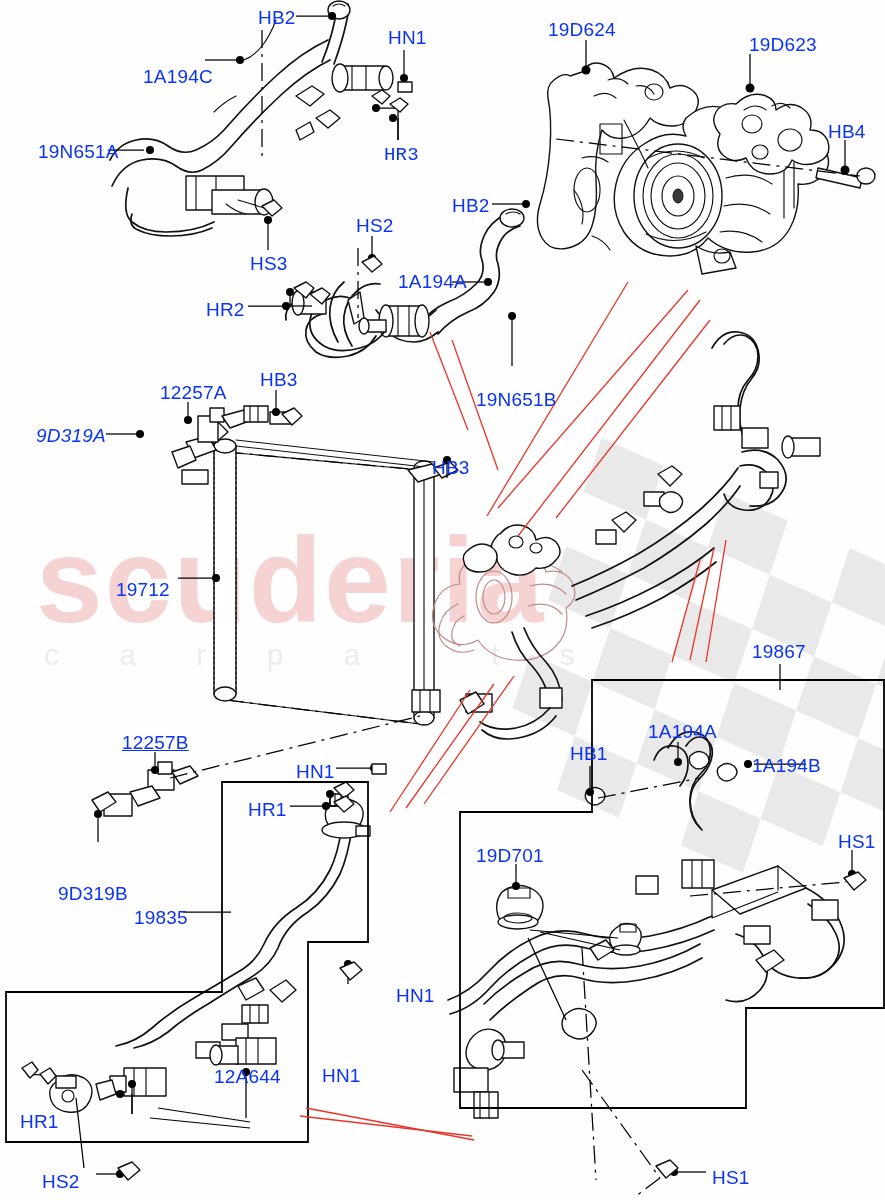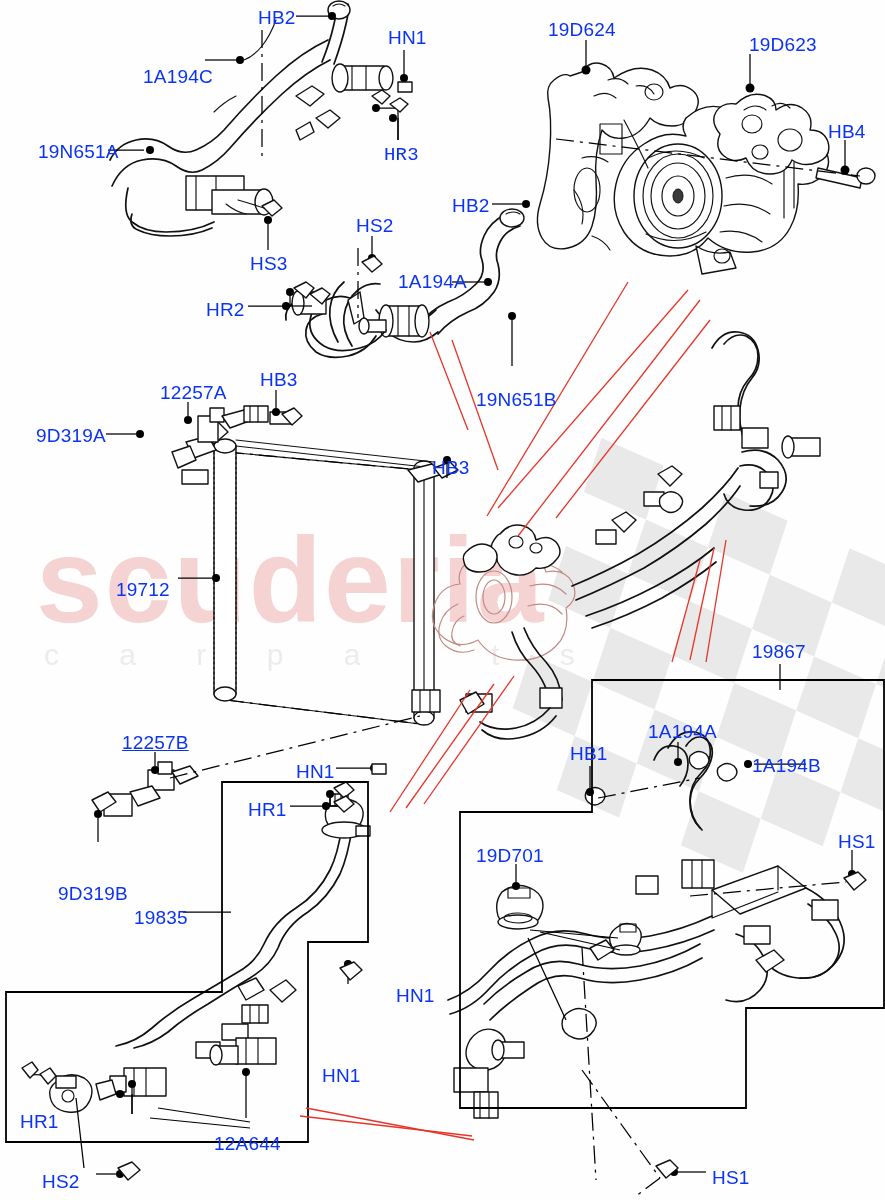--- a/index.html
+++ b/index.html
@@ -572,35 +572,35 @@
     <div class="lbl" style="left:38px;top:142px;">19N651A</div>
     <div class="lbl" style="left:384px;top:146px;font-family:Liberation Mono, monospace;">HR3</div>
     <div class="lbl" style="left:452px;top:196px;">HB2</div>
     <div class="lbl" style="left:250px;top:254px;">HS3</div>
     <div class="lbl" style="left:356px;top:216px;">HS2</div>
     <div class="lbl" style="left:398px;top:272px;">1A194A</div>
     <div class="lbl" style="left:206px;top:300px;">HR2</div>
     <div class="lbl" style="left:476px;top:370px;margin-top:20px;">19N651B</div>
     <div class="lbl" style="left:160px;top:383px;">12257A</div>
     <div class="lbl" style="left:260px;top:370px;">HB3</div>
-    <div class="lbl" style="left:36px;top:426px;">9D319A</div>
+    <div class="lbl" style="left:36px;top:426px;font-style:italic;">9D319A</div>
     <div class="lbl" style="left:432px;top:458px;">HB3</div>
     <div class="lbl" style="left:116px;top:580px;">19712</div>
     <div class="lbl" style="left:752px;top:642px;">19867</div>
     <div class="lbl" style="left:122px;top:733px;text-decoration:underline;">12257B</div>
     <div class="lbl" style="left:648px;top:722px;">1A194A</div>
     <div class="lbl" style="left:296px;top:762px;">HN1</div>
     <div class="lbl" style="left:570px;top:744px;">HB1</div>
     <div class="lbl" style="left:752px;top:756px;">1A194B</div>
     <div class="lbl" style="left:248px;top:800px;">HR1</div>
     <div class="lbl" style="left:58px;top:848px;margin-top:36px;">9D319B</div>
     <div class="lbl" style="left:838px;top:832px;">HS1</div>
     <div class="lbl" style="left:476px;top:846px;">19D701</div>
     <div class="lbl" style="left:134px;top:908px;">19835</div>
     <div class="lbl" style="left:396px;top:986px;">HN1</div>
     <div class="lbl" style="left:322px;top:1066px;">HN1</div>
-    <div class="lbl" style="left:214px;top:1134px;">12A644</div>
+    <div class="lbl" style="left:214px;top:1067px;">12A644</div>
     <div class="lbl" style="left:20px;top:1112px;">HR1</div>
     <div class="lbl" style="left:42px;top:1172px;">HS2</div>
     <div class="lbl" style="left:712px;top:1168px;">HS1</div>
   </div>
 
 </div>
 
 </body></html>

